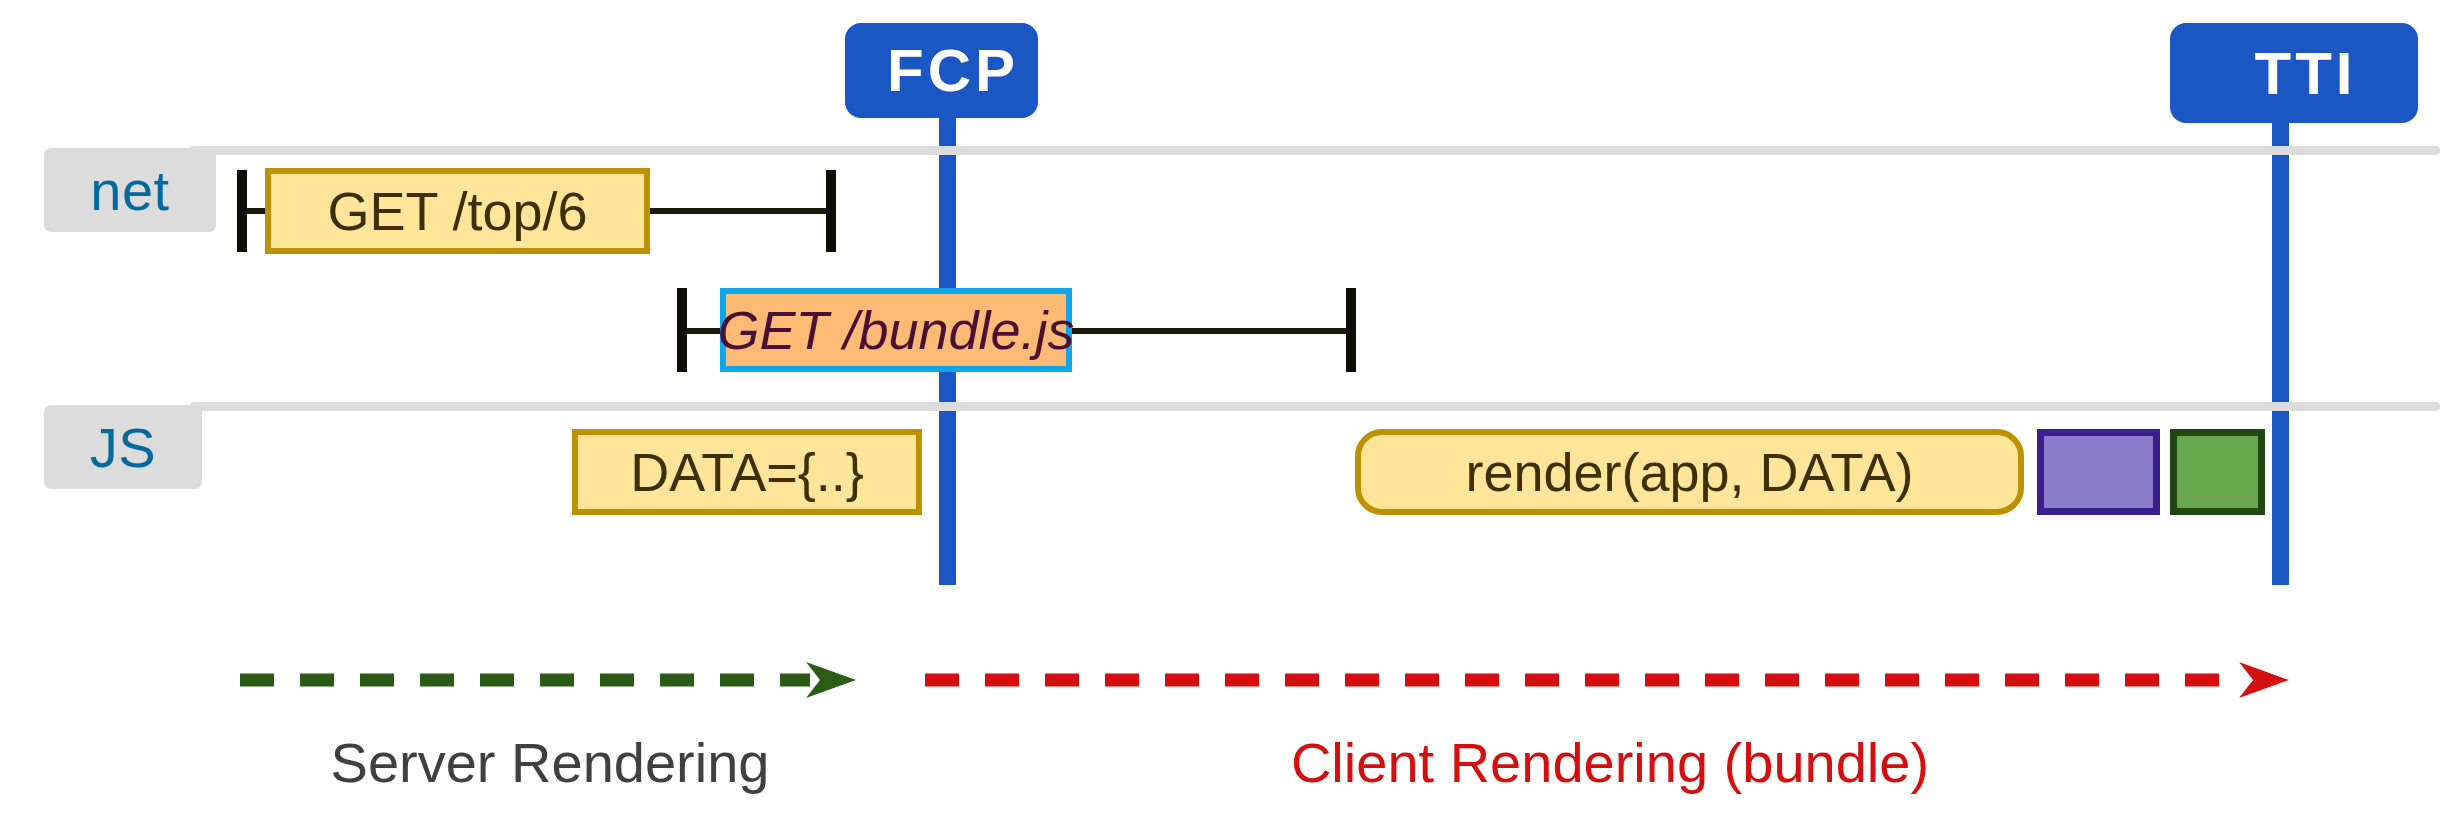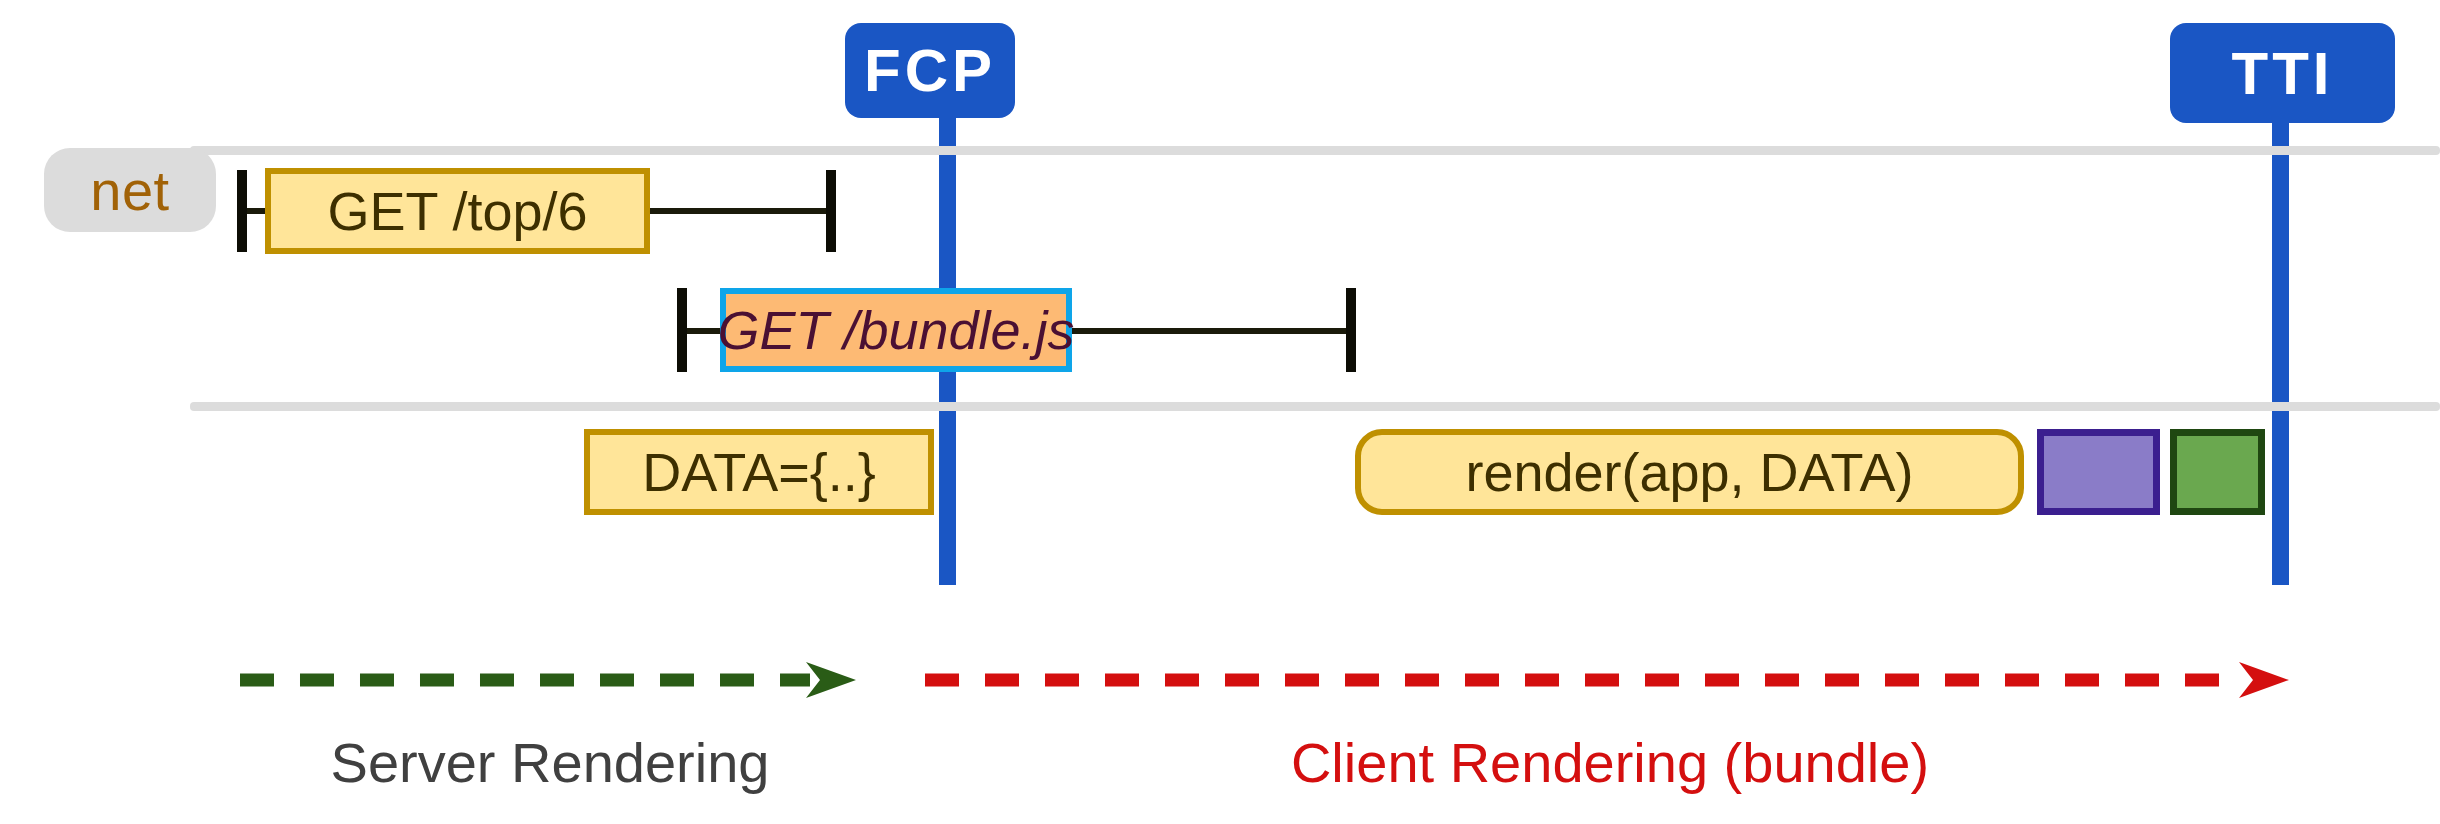--- a/index.html
+++ b/index.html
@@ -4,23 +4,23 @@
 <style>
   html,body{margin:0;padding:0;background:#ffffff;}
   body{width:2440px;height:824px;font-family:"Liberation Sans",sans-serif;overflow:hidden;}
   #stage{position:relative;width:2440px;height:824px;background:#fff;}
 
   
   .lane-rule{position:absolute;height:9px;background:#dcdcdc;border-radius:4px;}
 
   
   .lane-pill{
-    position:absolute;background:#dcdcdc;border-radius:26px;
+    position:absolute;background:#dcdcdc;border-radius:7px;
     display:flex;align-items:center;justify-content:center;
-    color:#a16207;font-size:56px;font-weight:400;letter-spacing:.5px;
+    color:#0369a1;font-size:56px;font-weight:400;letter-spacing:.5px;
   }
 
   
   .task{
     position:absolute;box-sizing:border-box;display:flex;
     align-items:center;justify-content:center;
     font-size:54px;font-weight:400;white-space:nowrap;
   }
   .task.yellow{background:#ffe599;border:6px solid #bf9000;color:#3d2f00;}
   .task.pink  {background:#fdba74;border:6px solid #0ea5e9;color:#4a1033;font-style:italic;}
@@ -29,21 +29,21 @@
 
   
   .whisker-line{position:absolute;height:6px;background:#1a1a0a;}
   .whisker-cap{position:absolute;width:10px;background:#0d0d05;}
 
   
   .milestone-line{position:absolute;width:17px;background:#1a56c4;}
   .milestone-badge{
     position:absolute;background:#1a56c4;border-radius:16px;
     display:flex;align-items:center;justify-content:center;
-    color:#ffffff;font-size:60px;font-weight:bold;letter-spacing:4px;
+    color:#ffffff;font-size:60px;font-weight:bold;letter-spacing:4px;padding-left:23px;
   }
 
   
   .phase-arrow{position:absolute;height:40px;}
   .phase-arrow svg{display:block;overflow:visible;}
   .phase-label{
     position:absolute;font-size:56px;white-space:nowrap;text-align:center;
   }
 </style>
 </head>
@@ -51,32 +51,33 @@
 
 <div id="stage">
 
   <div class="milestone-line" style="left:939px;top:88px;height:497px;"></div>
   <div class="milestone-line" style="left:2272px;top:88px;height:497px;"></div>
 
   <div class="lane-rule" style="left:190px;top:146px;width:2250px;"></div>
   <div class="lane-rule" style="left:190px;top:402px;width:2250px;"></div>
 
   <div class="lane-pill" style="left:44px;top:148px;width:172px;height:84px;">net</div>
+  <div class="lane-pill" style="left:44px;top:405px;width:158px;height:84px;">JS</div>
 
   <div class="whisker-line" style="left:237px;top:208px;width:598px;"></div>
   <div class="whisker-cap" style="left:237px;top:170px;height:82px;"></div>
   <div class="whisker-cap" style="left:826px;top:170px;height:82px;"></div>
   <div class="task yellow" style="left:265px;top:168px;width:385px;height:86px;">GET /top/6</div>
 
   <div class="whisker-line" style="left:677px;top:328px;width:679px;"></div>
   <div class="whisker-cap" style="left:677px;top:288px;height:84px;"></div>
   <div class="whisker-cap" style="left:1346px;top:288px;height:84px;"></div>
   <div class="task pink" style="left:720px;top:288px;width:352px;height:84px;">GET /bundle.js</div>
 
-  <div class="task yellow" style="left:572px;top:429px;width:350px;height:86px;margin-left:12px;">DATA={..}</div>
+  <div class="task yellow" style="left:572px;top:429px;width:350px;height:86px;">DATA={..}</div>
 
   <div class="task yellow" style="left:1355px;top:429px;width:669px;height:86px;border-radius:27px;">render(app, DATA)</div>
 
   <div class="task purple" style="left:2037px;top:429px;width:123px;height:86px;"></div>
   <div class="task green" style="left:2170px;top:429px;width:95px;height:86px;"></div>
 
   <div class="milestone-badge" style="left:845px;top:23px;width:170px;height:95px;">FCP</div>
   <div class="milestone-badge" style="left:2170px;top:23px;width:225px;height:100px;">TTI</div>
 
   <div class="phase-arrow" style="left:240px;top:660px;width:620px;">

